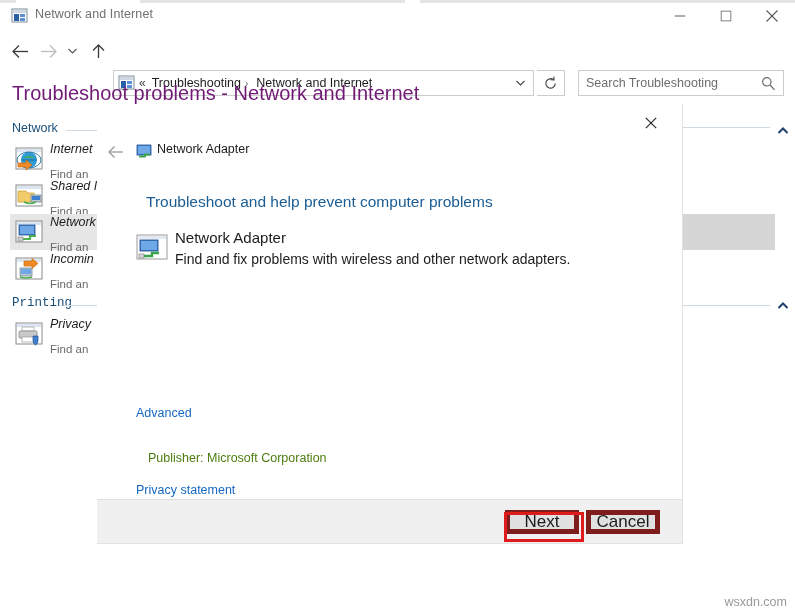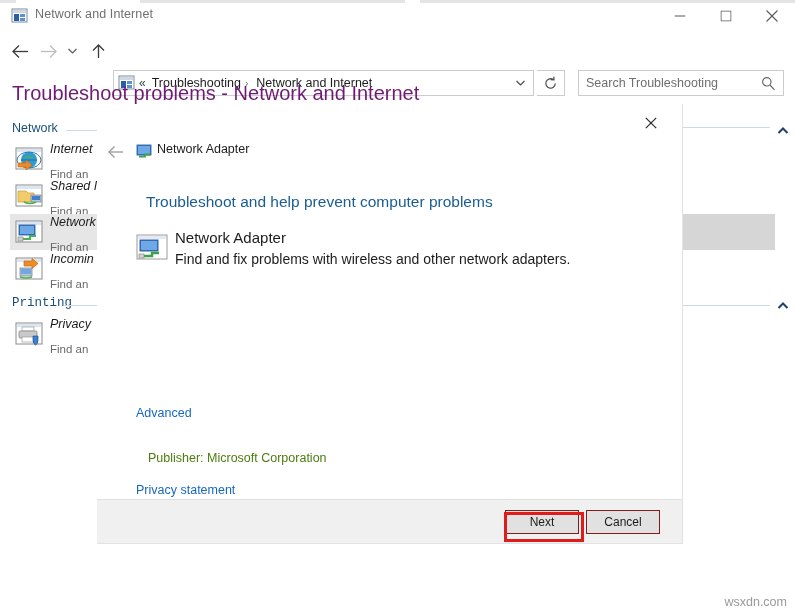--- a/index.html
+++ b/index.html
@@ -216,23 +216,23 @@
   .dlg-buttonbar {
     position: absolute; left: 0; bottom: 0;
     width: 585px; height: 44px;
     background: #f0f0f0;
     border-top: 1px solid #dfdfdf;
   }
   .dlg-btn {
     position: absolute; top: 10px;
     width: 74px; height: 24px;
     background: #e1e1e1;
-    border: 1px solid #7f1d1d;
+    border: 5px solid #7f1d1d;
     font-family: "Liberation Sans", sans-serif;
-    font-size: 12px; color: #1c1c1c;
+    font-size: 17px; color: #1c1c1c;
     display: flex; align-items: center; justify-content: center;
     cursor: default;
   }
   .btn-next   { left: 408px; }
   .btn-cancel { left: 489px; text-align: right; }
   .redbox {
     position: absolute;
     left: 504px; top: 512px;
     width: 80px; height: 30px;
     border: 3px solid #e01b1b;

